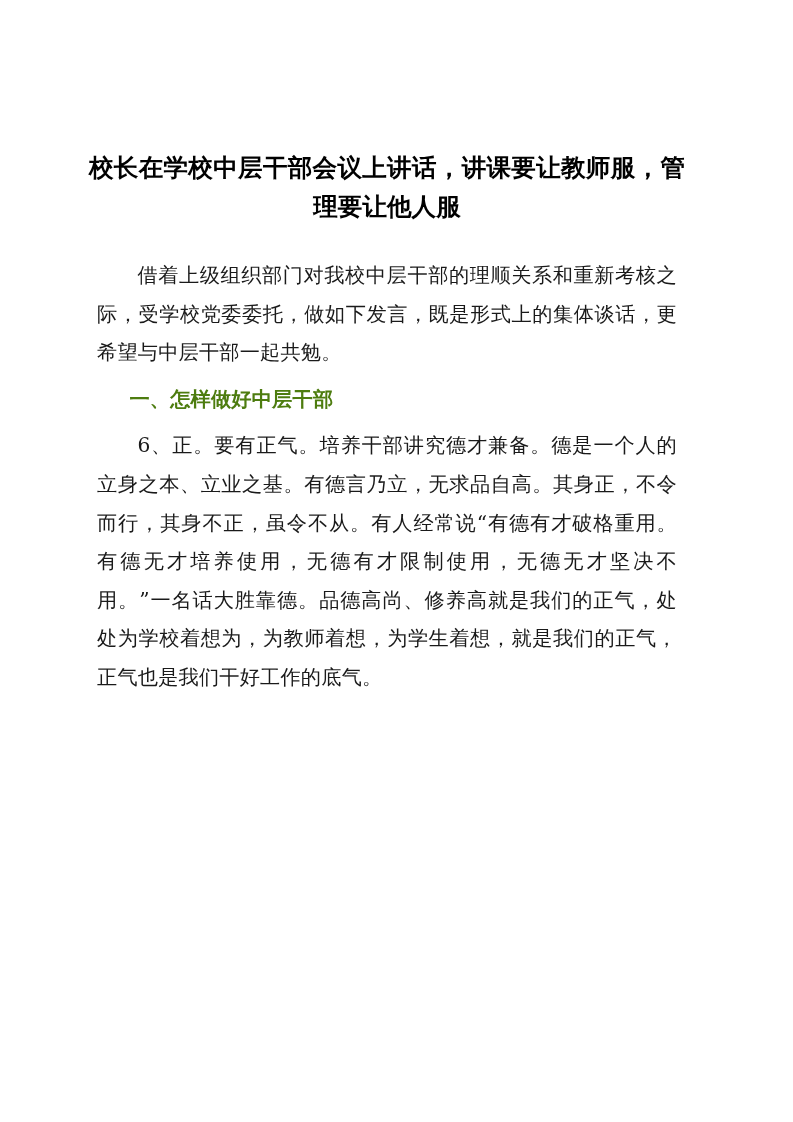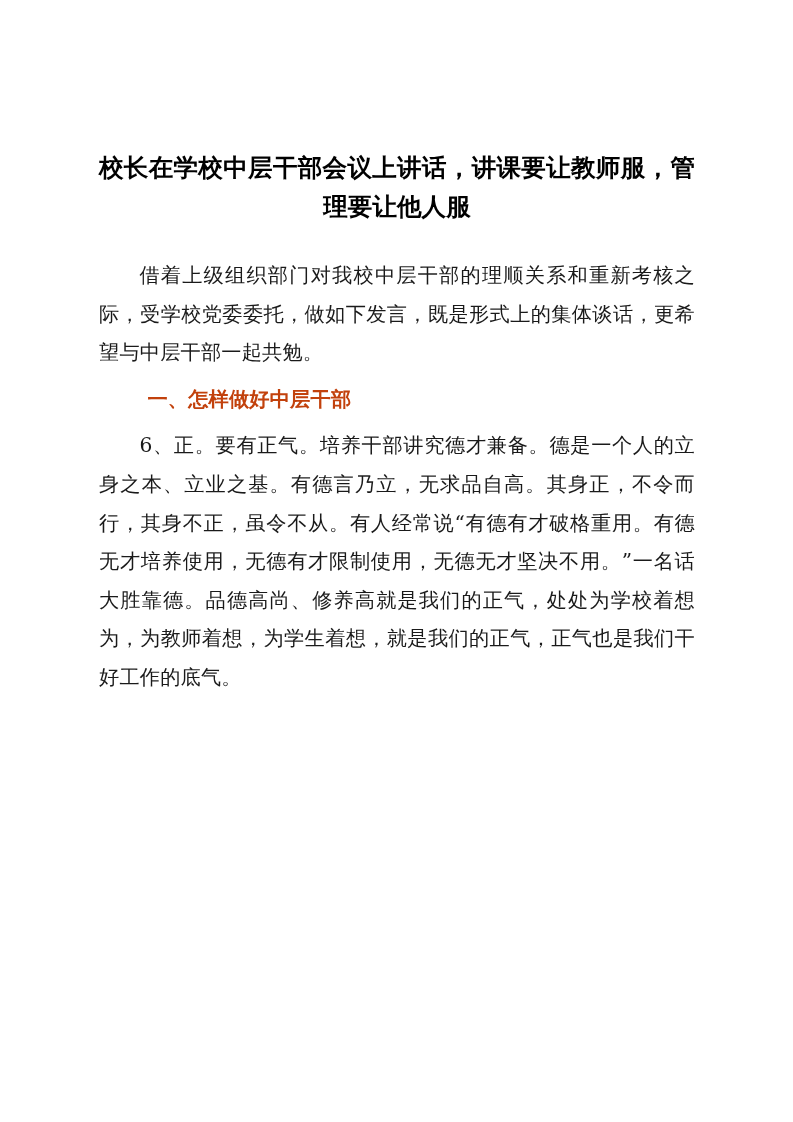--- a/index.html
+++ b/index.html
@@ -13,21 +13,21 @@
     width: 793px;
     height: 1122px;
     background: #ffffff;
     margin: 0 auto;
     overflow: hidden;
     box-sizing: border-box;
   }
 
   .content {
     position: absolute;
-    left: 99px;
+    left: 89px;
     top: 148px;
     width: 596px;
   }
 
   .doc-title {
     font-family: "Liberation Sans", "DejaVu Sans", sans-serif;
     font-weight: bold;
     font-size: 24.5px;
     line-height: 39px;
     color: #000000;
@@ -39,33 +39,33 @@
   }
 
   .body-text {
     font-family: "DejaVu Serif", "Liberation Serif", serif;
     font-size: 20.2px;
     line-height: 38.6px;
     color: #1a1a1a;
     text-align: justify;
     text-justify: inter-ideograph;
     text-indent: 2em;
-    margin: 0;
+    margin: 8px;
     letter-spacing: 0.2px;
     -webkit-font-smoothing: antialiased;
   }
 
   .section-heading {
     font-family: "DejaVu Serif", "Liberation Serif", serif;
     font-size: 20.2px;
     line-height: 38.6px;
-    color: #c2410c;
+    color: #4d7c0f;
     font-weight: bold;
     text-indent: 2em;
-    margin: 8px;
+    margin: 0;
     letter-spacing: 0.2px;
   }
 </style>
 </head>
 <body>
 
 <div class="page">
 
   <div class="content">
 

